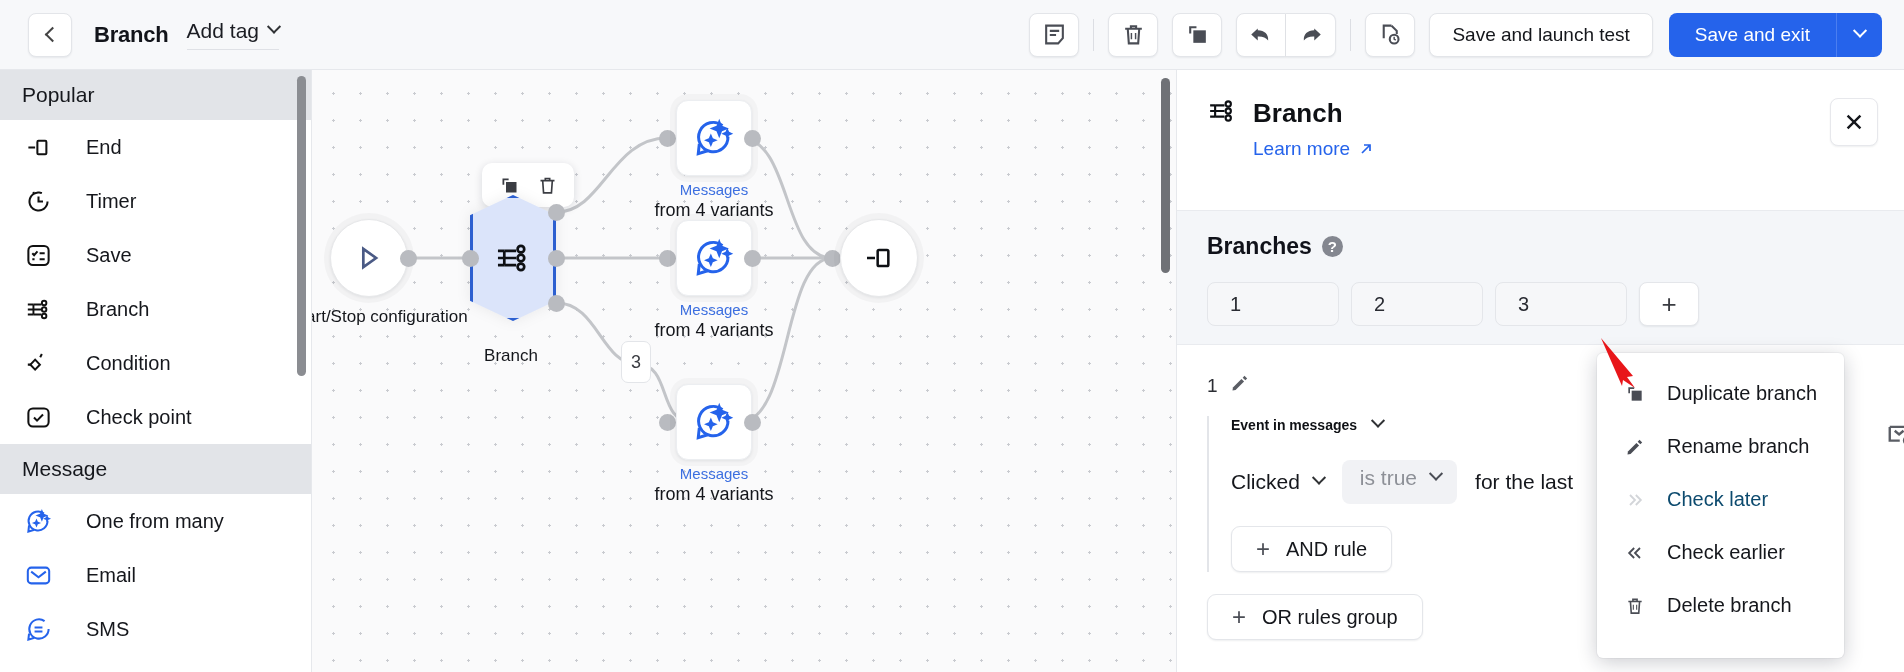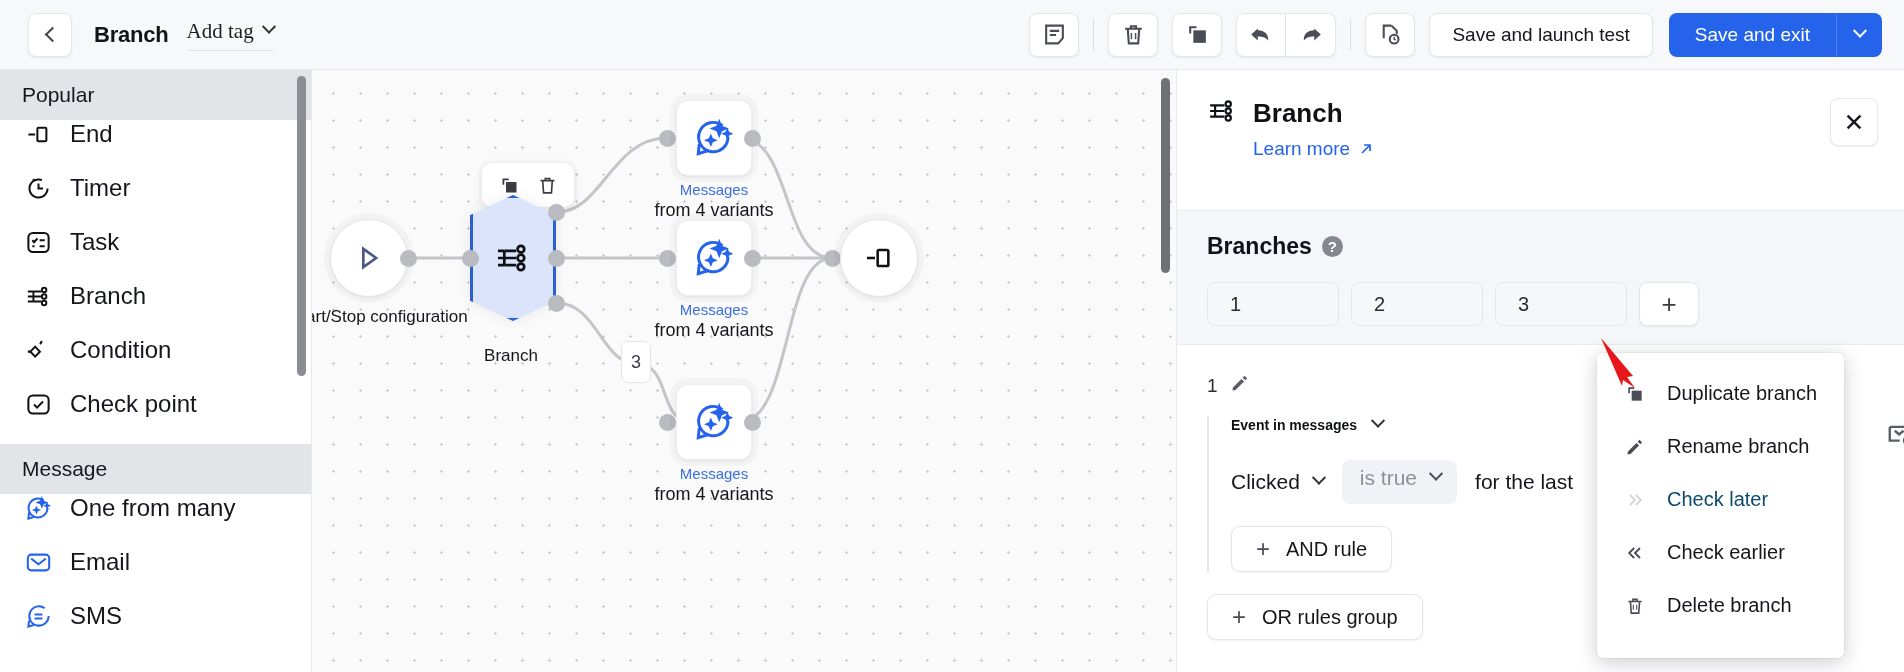--- a/index.html
+++ b/index.html
@@ -28,21 +28,21 @@
   }
   .chev-left { width: 11px; height: 11px; border-left: 2px solid #444; border-bottom: 2px solid #444; transform: rotate(45deg); margin-left: 4px;}
   .flow-title {
     margin-left: 22px; font-size: 22px; font-weight: bold; color: #12141a;
     letter-spacing: -.2px;
   }
   .add-tag-wrap {
     margin-left: 18px; display: flex; align-items: center; gap: 10px;
     border-bottom: 1px solid #dfe1e6; padding-bottom: 6px; cursor: pointer;
   }
-  .add-tag { font-size: 21px; color: #1b1d23; font-family: Liberation Serif, serif; }
+  .add-tag { font-size: 21px; color: #1b1d23; }
   .chev-down { width: 10px; height: 10px; border-right: 2px solid #303235; border-bottom: 2px solid #303235; transform: rotate(45deg) translate(-3px,-3px); }
 
   .tools { margin-left: auto; display: flex; align-items: center; }
   .tool-btn {
     width: 50px; height: 44px; border-radius: 8px;
     background: #ffffff; border: 1px solid #e3e5e9;
     box-shadow: 0 1px 2px rgba(16,24,40,.07);
     display: flex; align-items: center; justify-content: center; cursor: pointer;
     color: #4a4d55;
   }
@@ -75,22 +75,22 @@
   
   .sidebar {
     position: absolute; left: 0; top: 70px; width: 312px; height: 602px;
     background: #ffffff; border-right: 1px solid #e6e8ec; overflow: hidden;
   }
   .side-group {
     height: 50px; display: flex; align-items: center; padding-left: 22px;
     background: #e2e4e8; font-size: 21px; color: #15171c;
   }
   .side-item {
-    height: 54px; display: flex; align-items: flex-start; padding-left: 24px; gap: 18px;
-    font-size: 24px; color: #15171c; cursor: pointer;
+    height: 54px; display: flex; align-items: center; padding-left: 24px; gap: 34px;
+    font-size: 20px; color: #15171c; cursor: pointer;
   }
   .side-icon { width: 28px; height: 28px; display: flex; align-items: center; justify-content: center; flex: 0 0 28px;}
   .side-scrollbar {
     position: absolute; right: 5px; top: 6px; width: 9px; height: 300px;
     background: #8b8d92; border-radius: 5px;
   }
 
   
   .canvas {
     position: absolute; left: 312px; top: 70px; width: 864px; height: 602px;
@@ -329,21 +329,21 @@
       <span>Timer</span>
     </div>
 
     <div class="side-item">
       <span class="side-icon">
         <svg width="27" height="27" viewBox="0 0 24 24" fill="none" stroke="#111" stroke-width="1.8">
             <rect x="3" y="3.5" width="18" height="17" rx="4"></rect>
             <path d="M6.5 10l1.6 1.7 3-3.4M13 10h4.5M6.5 15.3h2M13 15.3h4.5"></path>
           </svg>
       </span>
-      <span>Task</span>
+      <span>Save</span>
     </div>
 
     <div class="side-item">
       <span class="side-icon">
         <svg width="27" height="27" viewBox="0 0 24 24" fill="none" stroke="#111" stroke-width="1.7">
           <path d="M2.5 7.5h5M2.5 12h5M2.5 16.5h5"></path>
           <path d="M7.5 7.5v9"></path>
             <path d="M7.5 12h7M7.5 7.5h7M7.5 16.5h7"></path>
           <circle cx="17" cy="6.2" r="2"></circle>
             <circle cx="17" cy="12" r="2"></circle>

